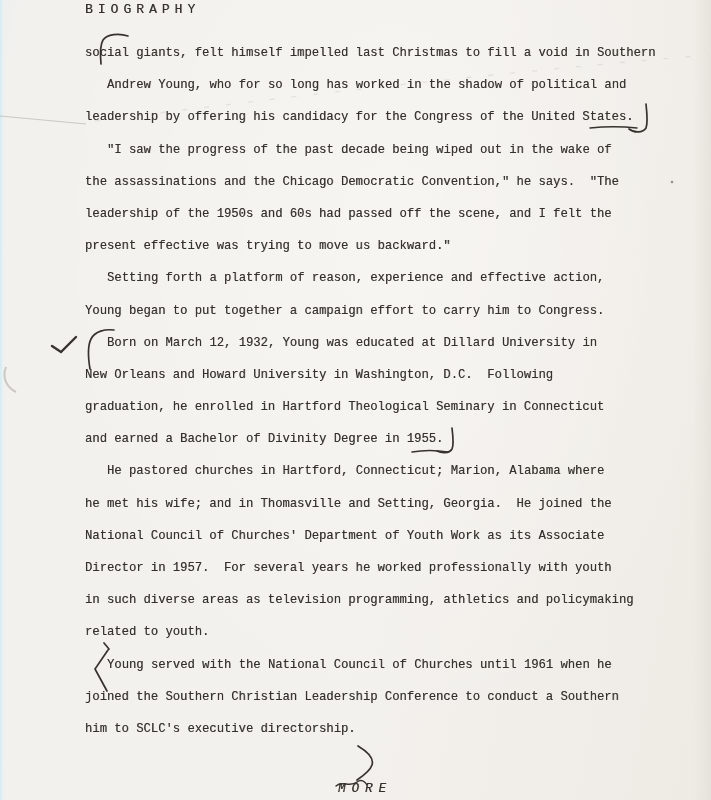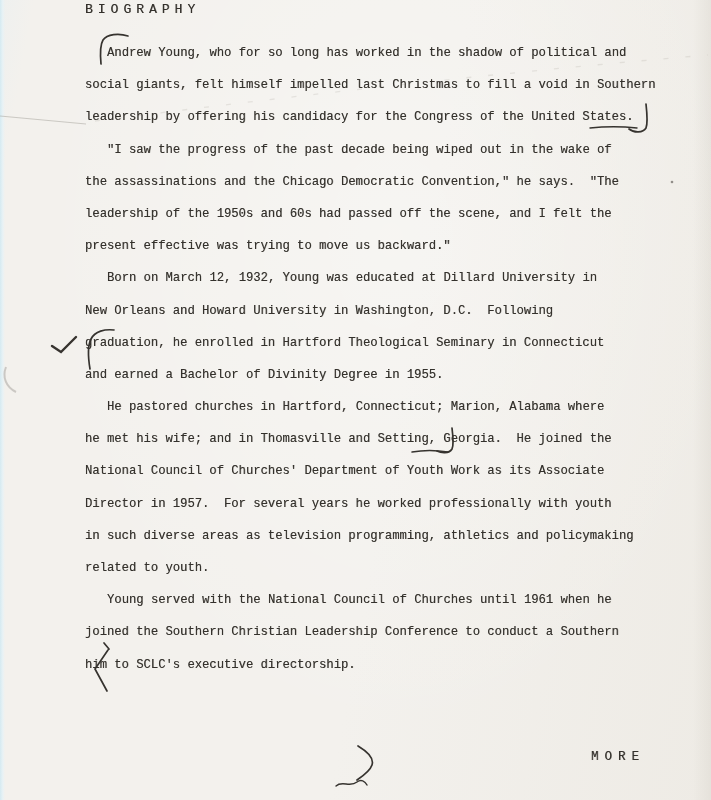--- a/index.html
+++ b/index.html
@@ -31,25 +31,26 @@
   }
   .doc-body{
     position:absolute;top:37px;left:85px;width:600px;
     font-size:12.2px;line-height:32.2px;color:var(--ink,#34312c);
     text-shadow:0.35px 0 0 rgba(52,49,44,0.5);
   }
   .para{margin:0;}
   .line{white-space:pre;height:32.2px;}
   .indent{padding-left:22px;}
   .doc-footer{
-    position:absolute;top:750px;left:85px;width:560px;
-    text-align:right;font-size:12.5px;letter-spacing:6px;
+    position:absolute;top:782px;left:85px;width:560px;
+    text-align:center;font-size:12.5px;letter-spacing:6px;
     color:var(--ink,#34312c);
     text-shadow:0.4px 0 0 rgba(52,49,44,0.55);
     white-space:pre;
+    font-style:italic;
   }
 </style>
 </head>
 <body>
 
 <div class="paper">
 
   <div class="scan-edge"></div>
   <div class="right-shade"></div>
 
@@ -57,29 +58,33 @@
     <path d="M0,116 L86,124" stroke="#9a968e" stroke-width="1" fill="none" opacity="0.45"></path>
     <path d="M95,121 C260,100 480,74 708,55" stroke="#a8a49c" stroke-width="1.3" fill="none" opacity="0.22" stroke-dasharray="5 17"></path>
     <path d="M6,367 C2,377 6,387 16,392" stroke="#8b8780" stroke-width="2" fill="none" opacity="0.38"></path>
     <circle cx="672" cy="182" r="1.3" fill="#44403a" opacity="0.55"></circle>
   </svg>
 
   <div class="doc-title">BIOGRAPHY</div>
 
   <div class="doc-body">
     <div class="para">
+      <div class="line">social giants, felt himself impelled last Christmas to fill a void in Southern</div>
       <div class="line indent">Andrew Young, who for so long has worked in the shadow of political and</div>
-      <div class="line">social giants, felt himself impelled last Christmas to fill a void in Southern</div>
       <div class="line">leadership by offering his candidacy for the Congress of the United States.</div>
     </div>
     <div class="para">
       <div class="line indent">"I saw the progress of the past decade being wiped out in the wake of</div>
       <div class="line">the assassinations and the Chicago Democratic Convention," he says.  "The</div>
       <div class="line">leadership of the 1950s and 60s had passed off the scene, and I felt the</div>
       <div class="line">present effective was trying to move us backward."</div>
+    </div>
+    <div class="para">
+      <div class="line indent">Setting forth a platform of reason, experience and effective action,</div>
+      <div class="line">Young began to put together a campaign effort to carry him to Congress.</div>
     </div>
     <div class="para">
       <div class="line indent">Born on March 12, 1932, Young was educated at Dillard University in</div>
       <div class="line">New Orleans and Howard University in Washington, D.C.  Following</div>
       <div class="line">graduation, he enrolled in Hartford Theological Seminary in Connecticut</div>
       <div class="line">and earned a Bachelor of Divinity Degree in 1955.</div>
     </div>
     <div class="para">
       <div class="line indent">He pastored churches in Hartford, Connecticut; Marion, Alabama where</div>
       <div class="line">he met his wife; and in Thomasville and Setting, Georgia.  He joined the</div>

